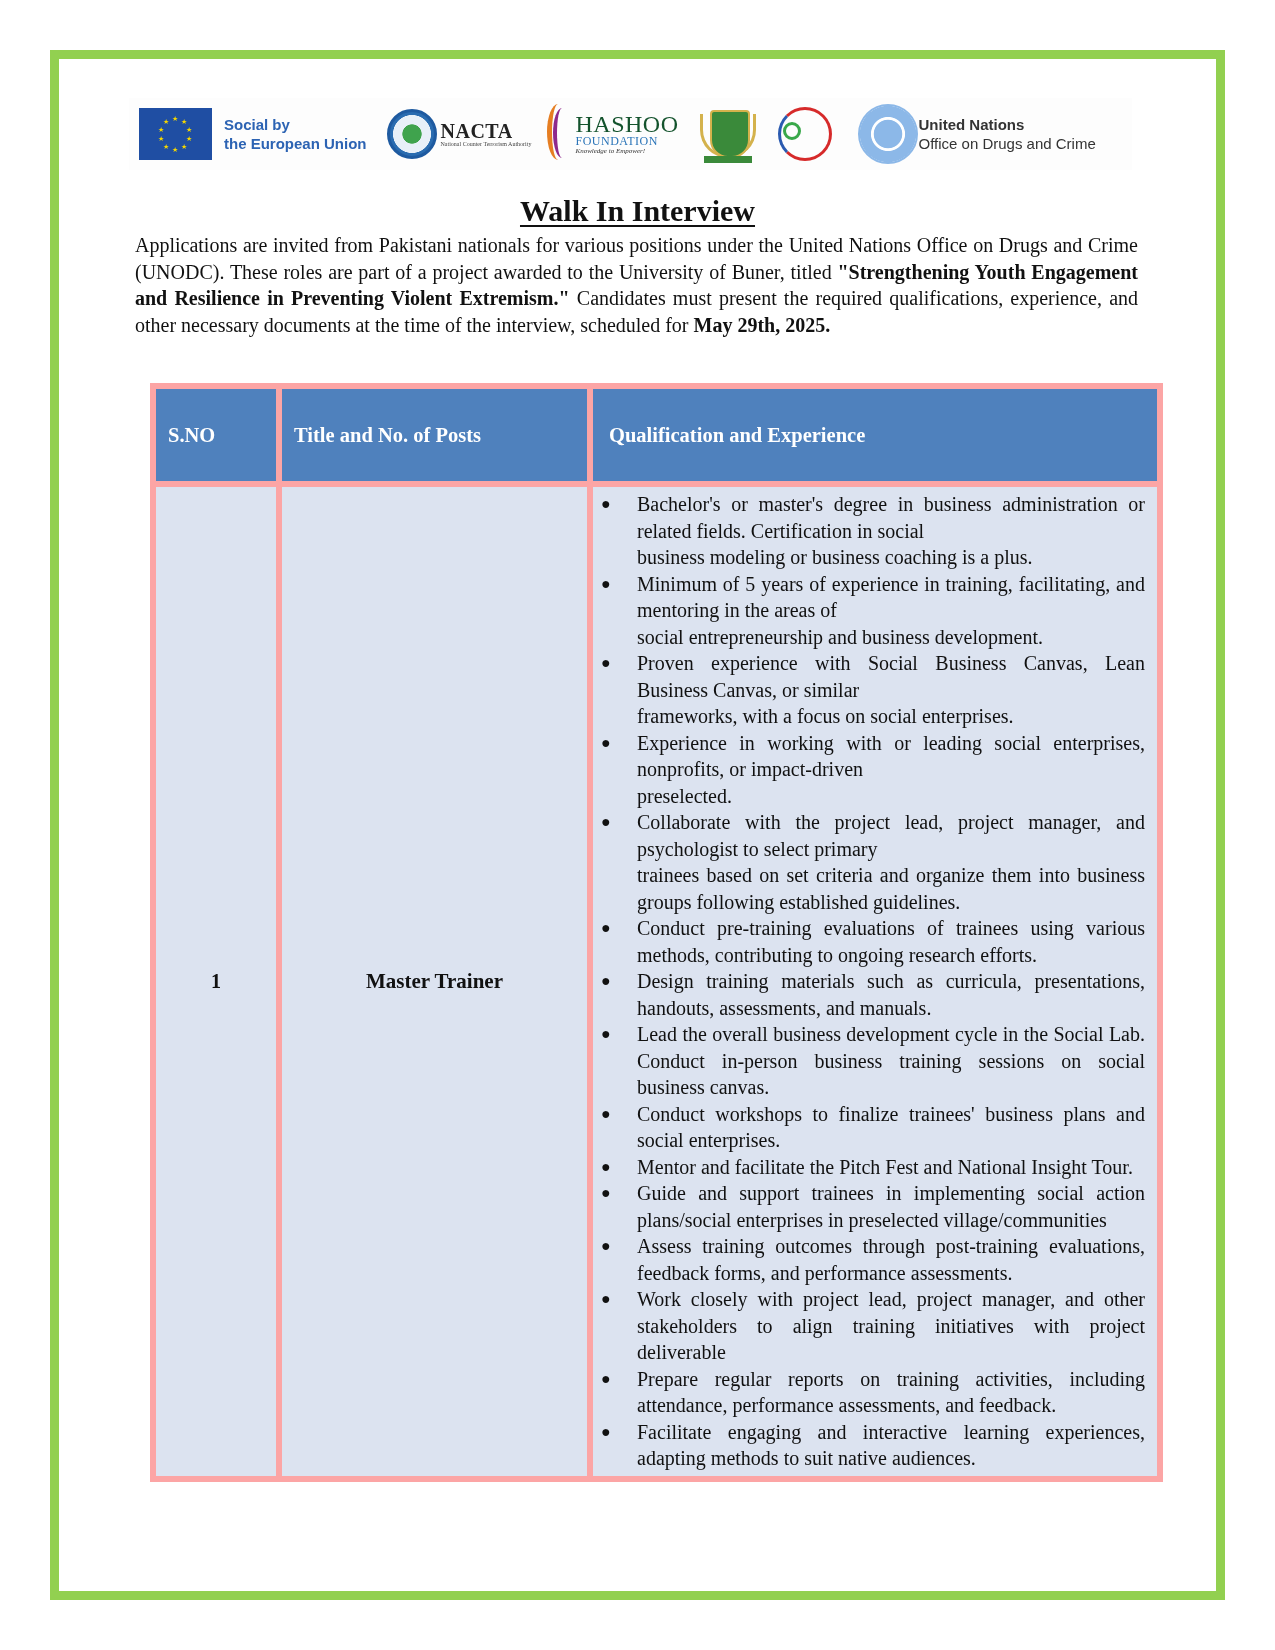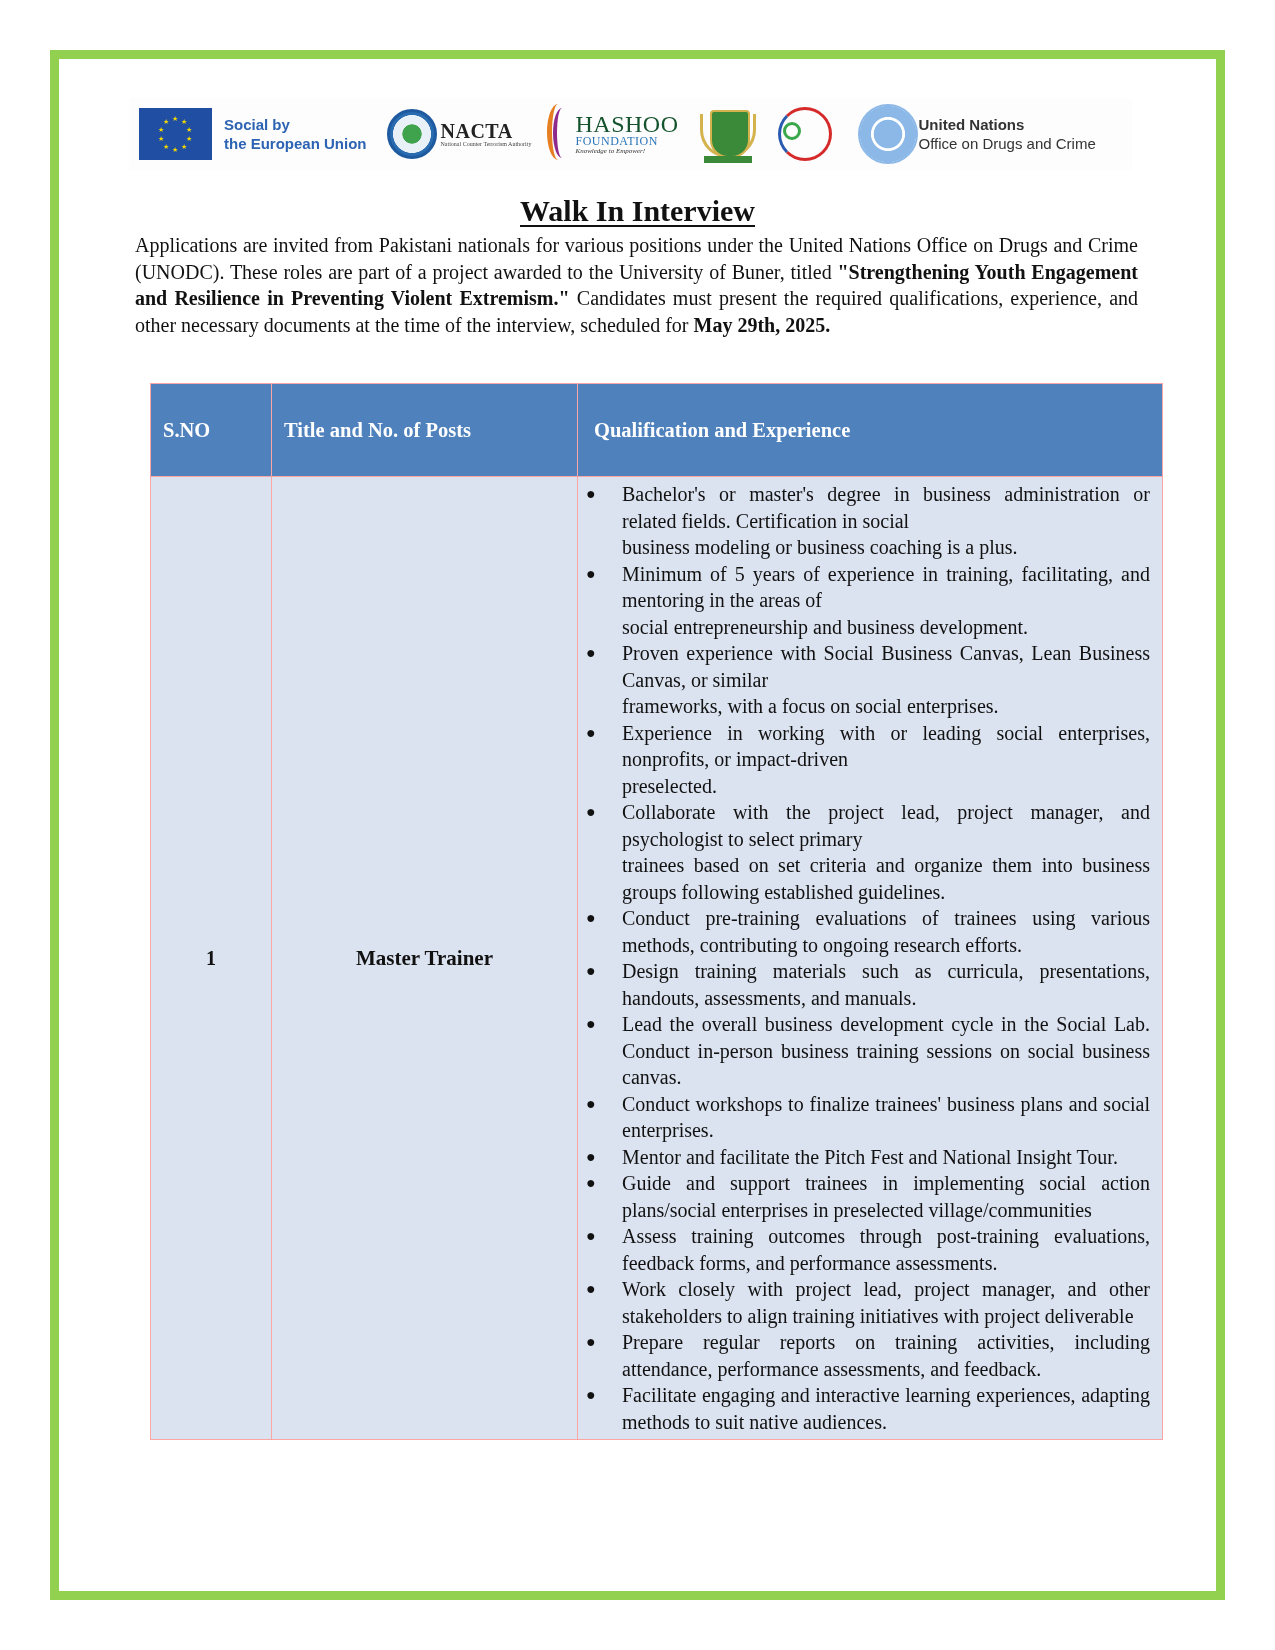--- a/index.html
+++ b/index.html
@@ -30,21 +30,21 @@
   .ring-logo { width:54px; height:54px; border-radius:50%; border:3px solid #d62a2a; border-left-color:#2a5ab0; margin-left:22px; box-sizing:border-box; position:relative; }
   .ring-logo .lens { position:absolute; left:2px; top:12px; width:18px; height:18px; border:3px solid #39a84a; border-radius:50%; box-sizing:border-box; }
   .un-emblem { width:60px; height:60px; border-radius:50%; margin-left:26px; background:radial-gradient(circle,#8cb8e8 0 35%, #ffffff 37% 42%, #8cb8e8 44% 70%, #ffffff 72%); border:2px solid #8cb8e8; box-sizing:border-box; }
   .un-text { margin-left:0; font-family:"Liberation Sans", sans-serif; color:#333; font-size:15px; line-height:19px; }
   .un-text b { display:block; font-weight:bold; }
 
   .title { position:absolute; left:0; width:1275px; top:184px; text-align:center; font-weight:bold; font-size:30px; text-decoration:underline; text-underline-offset:4px; text-decoration-thickness:2px;margin-top:10px; }
   .intro { position:absolute; left:135px; top:232px; width:1003px; font-size:20px; line-height:26.5px; text-align:justify; }
 
   table.posts { position:absolute; left:150px; top:383px; width:1013px; border-collapse:collapse; font-size:20px; }
-  table.posts th, table.posts td { border:1px solid #fca5a5; }
+  table.posts th, table.posts td { border:6px solid #fca5a5; }
   table.posts thead th { background:#4f81bd; color:#ffffff; font-weight:bold; text-align:left; height:92px; padding:0 12px; font-size:20.5px; vertical-align:middle; }
   table.posts tbody td { background:#dce3f0; vertical-align:middle; }
   .col-sno { width:96px; }
   .col-title { width:281px; }
   td.sno { text-align:center; font-weight:bold; }
   td.post { text-align:center; font-weight:bold; font-size:21px; }
   td.qual { padding:4px 12px 4px 0; }
   ul.qual-list { list-style:none; margin:0; padding:0; }
   ul.qual-list li { position:relative; padding-left:44px; line-height:26.5px; text-align:justify; }
   ul.qual-list li .bullet { position:absolute; left:8px; top:0; font-size:16px; }

